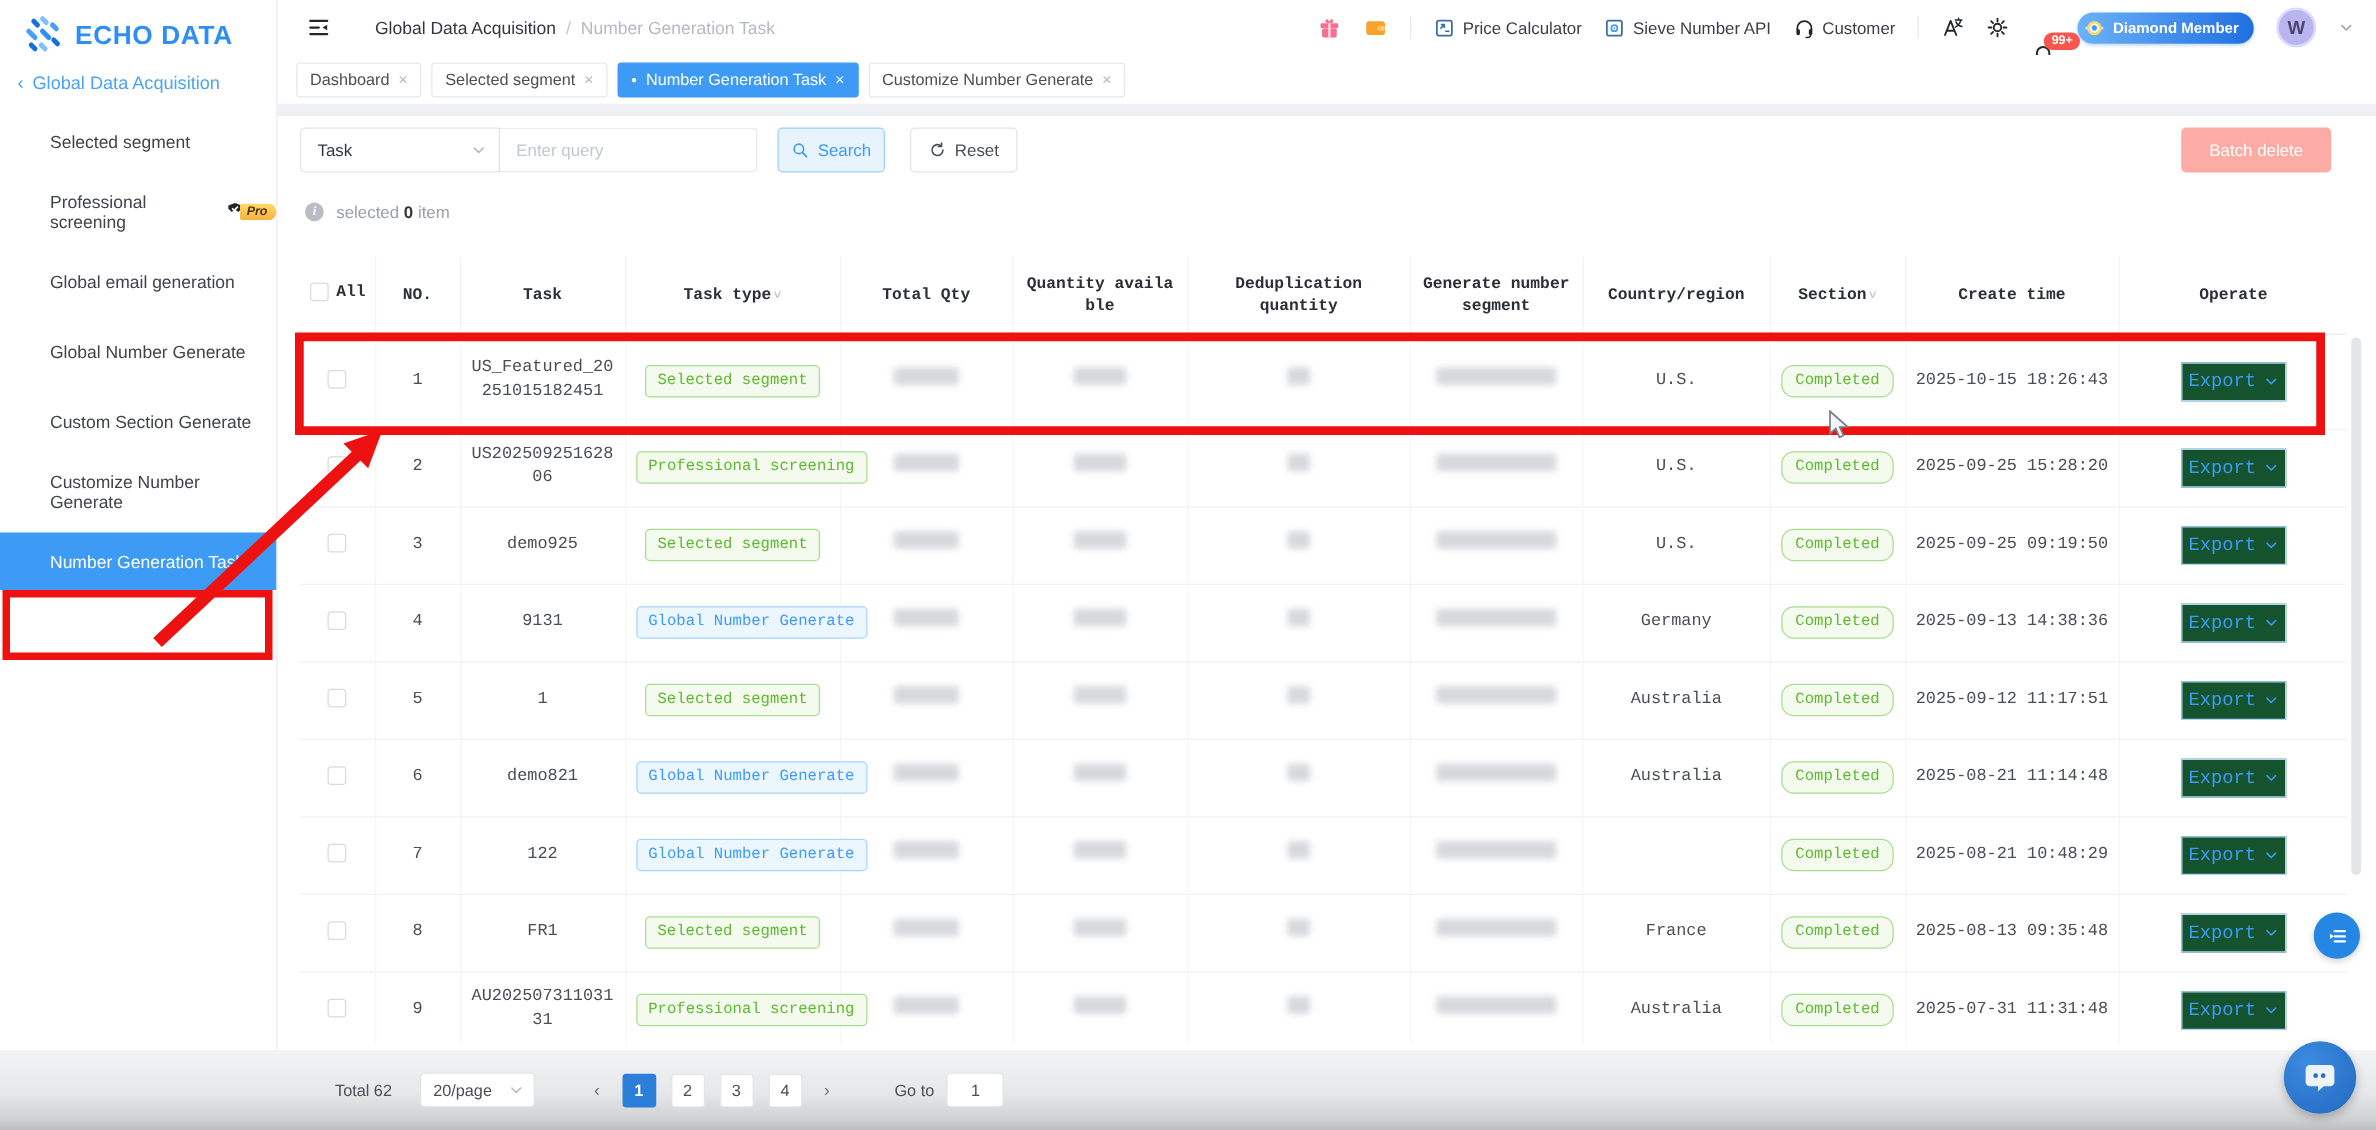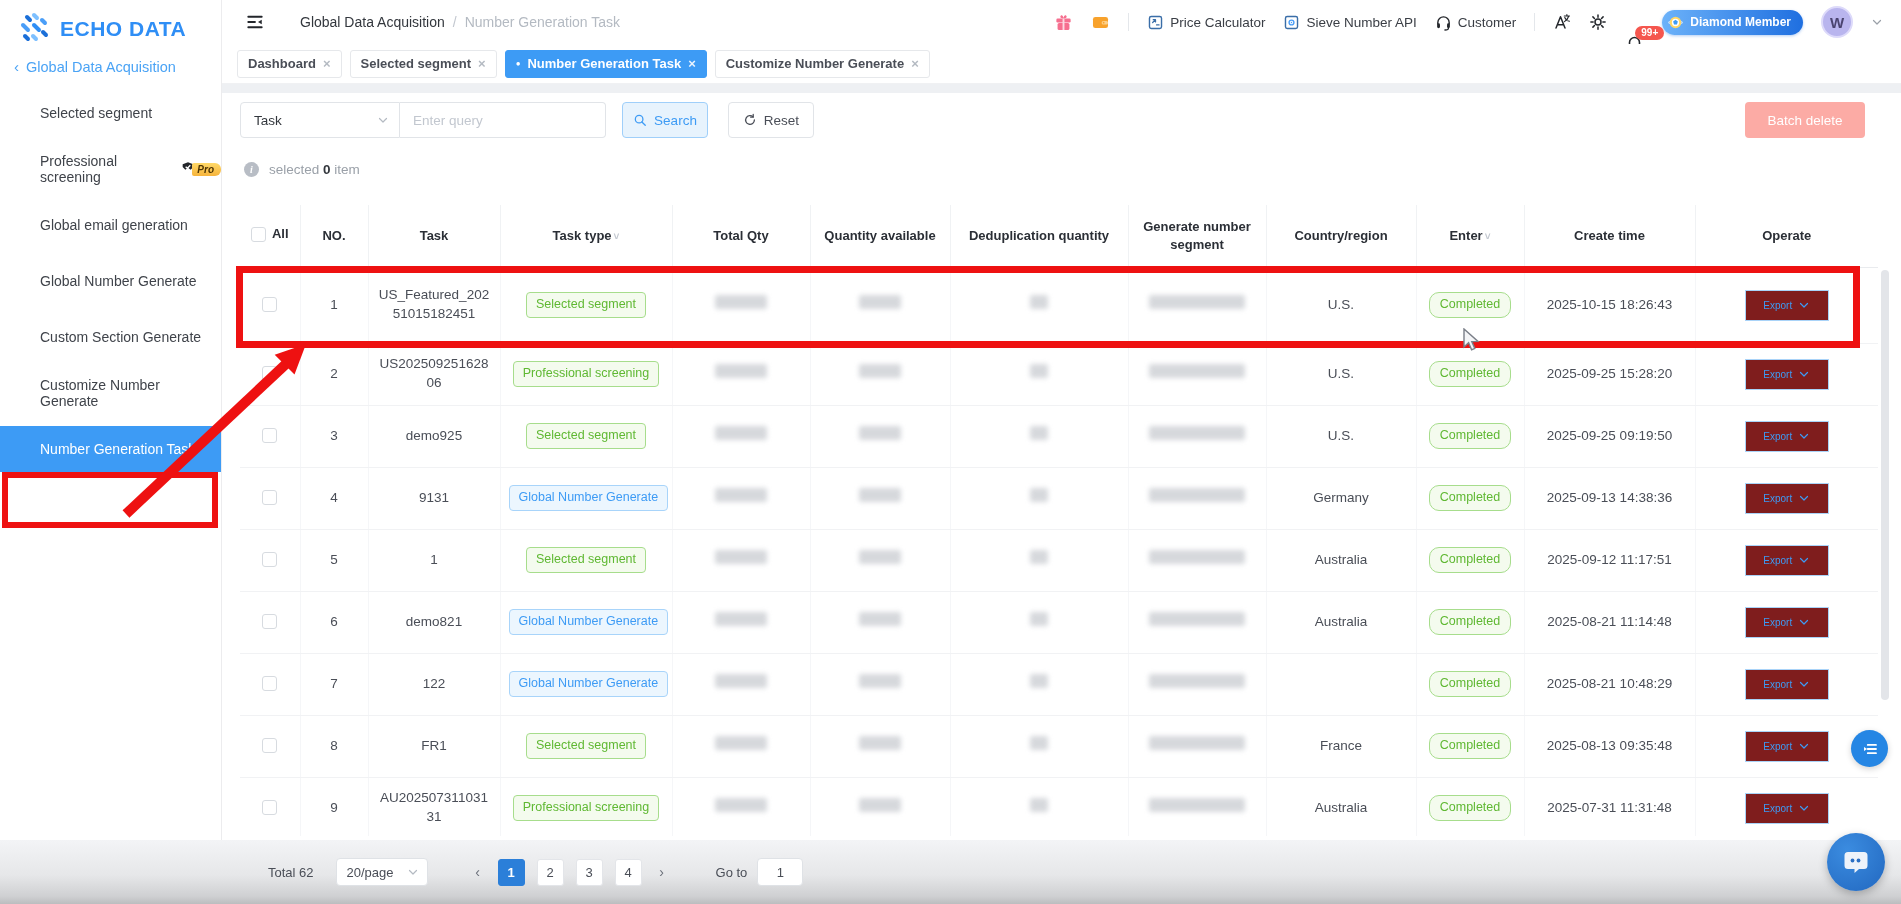--- a/index.html
+++ b/index.html
@@ -34,21 +34,21 @@
   .tool-ic { cursor:pointer; }
   .vdiv { width:1px; height:18px; background:#e4e7eb; }
   .top-link { display:flex; align-items:center; gap:6px; font-size:13.5px; color:#3a3e45; cursor:pointer; white-space:nowrap; }
   .bell-wrap { position:relative; cursor:pointer;margin-top:48px; }
   .bell-badge { position:absolute; top:-9px; left:10px; background:#f5564e; color:#fff; font-size:10px; font-weight:700; border-radius:8px; padding:2px 6px; line-height:1; }
   .member-pill { display:flex; align-items:center; gap:5px; height:25px; padding:0 12px 0 4px; border-radius:13px; background:linear-gradient(90deg,#6cb2f9,#1f6fe0); color:#fff; font-size:12px; font-weight:700; cursor:pointer; white-space:nowrap; box-shadow:0 1px 3px rgba(31,111,224,.35); }
   .avatar { width:32px; height:32px; border-radius:50%; background:#b9b5ee; color:#4a4470; font-weight:700; font-size:15px; display:flex; align-items:center; justify-content:center; border:2px solid #dddafa; cursor:pointer; }
   .avatar-chev { color:#9aa0a8; cursor:pointer; }
 
   
-  .tabbar { position:absolute; left:222px; top:44px; right:0; height:40px; background:#fff; display:flex; align-items:center; gap:8px; padding-left:15px; border-bottom:1px solid #f0f1f3; z-index:2;font-weight:bold; }
+  .tabbar { position:absolute; left:222px; top:44px; right:0; height:40px; background:#fff; display:flex; align-items:center; gap:8px; padding-left:15px; border-bottom:1px solid #f0f1f3; z-index:2; }
   .tab { display:inline-flex; align-items:center; gap:7px; height:28px; padding:0 10px; background:#fff; border:1px solid #e6e8eb; border-radius:3px; font-size:13px; color:#4a4e57; cursor:pointer; white-space:nowrap; }
   .tab .tab-close { color:#b4bac2; font-size:13px; cursor:pointer; }
   .tab.active { background:#3d9bf5; border-color:#3d9bf5; color:#fff; }
   .tab.active .tab-close { color:#eaf4ff; }
   .tab .tab-dot { display:none; font-size:8px; line-height:1; }
   .tab.active .tab-dot { display:inline; color:#fff; }
 
   
   .content-gap { position:absolute; left:222px; top:84px; right:0; height:9px; background:#eef0f3; }
   .panel { position:absolute; left:222px; top:93px; right:0; bottom:0; background:#fff; }
@@ -65,36 +65,36 @@
   .search-btn { width:86px; margin-left:16px; background:#e7f3fd; border-color:#9fcffa; color:#3d9bf5; }
   .reset-btn { width:86px; margin-left:20px; background:#fff; border-color:#e1e4e8; color:#4a4e57; }
   .batch-btn { position:absolute; right:36px; top:0; width:120px; background:#fcaba5; color:#fff; border:none; cursor:not-allowed; }
 
   .sel-info { position:absolute; top:162px; left:244px; display:flex; align-items:center; gap:10px; font-size:13.5px; color:#9aa0a8; }
   .info-ic { width:15px; height:15px; border-radius:50%; background:#b8bdc5; color:#fff; font-size:10px; font-weight:700; font-style:italic; display:flex; align-items:center; justify-content:center; font-family:"Liberation Serif", serif; }
   .sel-count { color:#33373d; font-weight:700; }
 
   
   .table-wrap { position:absolute; left:240px; top:205px; width:1638px; height:631px; overflow:hidden; }
-  table.grid { border-collapse:collapse; table-layout:fixed; width:1638px; }
+  table.grid { border-collapse:collapse; table-layout:fixed; width:1638px;font-family:Liberation Mono, monospace; }
   .grid th { font-size:13px; font-weight:700; color:#2b2f36; text-align:center; vertical-align:middle; height:62px; padding:4px 8px; border-bottom:1px solid #e9ebee; border-right:1px solid #f0f2f4; background:#fff; line-height:1.35; }
   .grid th:last-child, .grid td:last-child { border-right:none; }
   .grid td { font-size:13.5px; color:#4a4e57; text-align:center; vertical-align:middle; height:62px; padding:6px 8px; border-bottom:1px solid #f1f2f4; border-right:1px solid #f5f6f8; line-height:1.4; }
   .grid tr.tall td { height:76px; }
   .col-task, .col-qa { word-break:break-all; }
   .sort-caret { color:#c2c7cf; font-size:10px; margin-left:2px; }
   .checkbox { display:inline-block; width:15px; height:15px; border:1px solid #d7dbe0; border-radius:3px; background:#fff; cursor:pointer; vertical-align:middle; }
   .th-all { display:inline-flex; align-items:center; gap:6px; }
   .type-badge { display:inline-block; font-size:12.5px; padding:3px 9px; border-radius:4px; white-space:nowrap; }
   .type-badge.green { color:#5fb832; border:1px solid #a7dd8c; background:#f4fbee; }
   .type-badge.blue  { color:#3d9bf5; border:1px solid #a8d4fa; background:#ecf6fe; }
   .status-badge { display:inline-block; font-size:12.5px; padding:3px 10px; border-radius:10px; color:#5fb832; border:1px solid #a7dd8c; background:#f4fbee; white-space:nowrap; }
   .redact { display:inline-block; height:14px; background:#c9ccd1; border-radius:2px; filter:blur(2.5px); opacity:.75; }
   .rw-qty { width:52px; } .rw-avail { width:42px; } .rw-dedup { width:18px; } .rw-seg { width:96px; }
-  .export-btn { background:#7f1d1d; border:1px solid #a9d3f8; color:#3d9bf5; font-size:10px; width:84px; height:31px; border-radius:0; display:inline-flex; align-items:center; justify-content:center; gap:6px; cursor:pointer; font-family:inherit; }
+  .export-btn { background:#14532d; border:1px solid #a9d3f8; color:#3d9bf5; font-size:15px; width:84px; height:31px; border-radius:0; display:inline-flex; align-items:center; justify-content:center; gap:6px; cursor:pointer; font-family:inherit; }
   .vscroll { position:absolute; right:12px; top:270px; width:8px; height:430px; background:#e3e5e9; border-radius:4px; z-index:1; }
 
   
   .footer { position:absolute; left:0; right:0; bottom:0; height:64px; background:linear-gradient(180deg,#f3f4f6 0%,#e6e7e9 55%,#cfd0d2 88%,#bcbdbf 100%); z-index:4; display:flex; align-items:center; }
   .pager { display:flex; align-items:center; margin-left:268px; font-size:13px; color:#4a4e57; }
   .pg-total { margin-right:22px; }
   .pg-size { width:92px; height:28px; background:#fff; border:1px solid #dfe2e6; border-radius:4px; display:flex; align-items:center; justify-content:space-between; padding:0 8px 0 10px; color:#4a4e57; cursor:pointer; margin-right:36px; }
   .pg-arrow { width:28px; height:28px; display:flex; align-items:center; justify-content:center; color:#6b707a; font-size:14px; cursor:pointer; }
   .pg-num { width:27px; height:27px; display:inline-flex; align-items:center; justify-content:center; background:#fff; border:1px solid #e3e5e9; border-radius:3px; margin:0 6px; color:#4a4e57; cursor:pointer; font-size:13px; }
   .pg-num.active { background:#2b7fd9; border-color:#2b7fd9; color:#fff; font-weight:700; }
@@ -374,21 +374,21 @@
               <span>All</span>
             </span></th>
         <th>NO.</th>
         <th>Task</th>
         <th><span>Task type</span><span class="sort-caret">˅</span></th>
         <th>Total Qty</th>
         <th class="col-qa">Quantity available</th>
         <th>Deduplication quantity</th>
         <th>Generate number segment</th>
         <th>Country/region</th>
-        <th><span>Enter</span><span class="sort-caret">˅</span></th>
+        <th><span>Section</span><span class="sort-caret">˅</span></th>
         <th>Create time</th>
         <th>Operate</th>
       </tr>
     </thead>
     <tbody>
       <tr class="data-row tall">
           <td><span class="checkbox"></span></td>
           <td>1</td>
           <td class="col-task">US_Featured_20251015182451</td>
           <td><span class="type-badge green">Selected segment</span></td>

